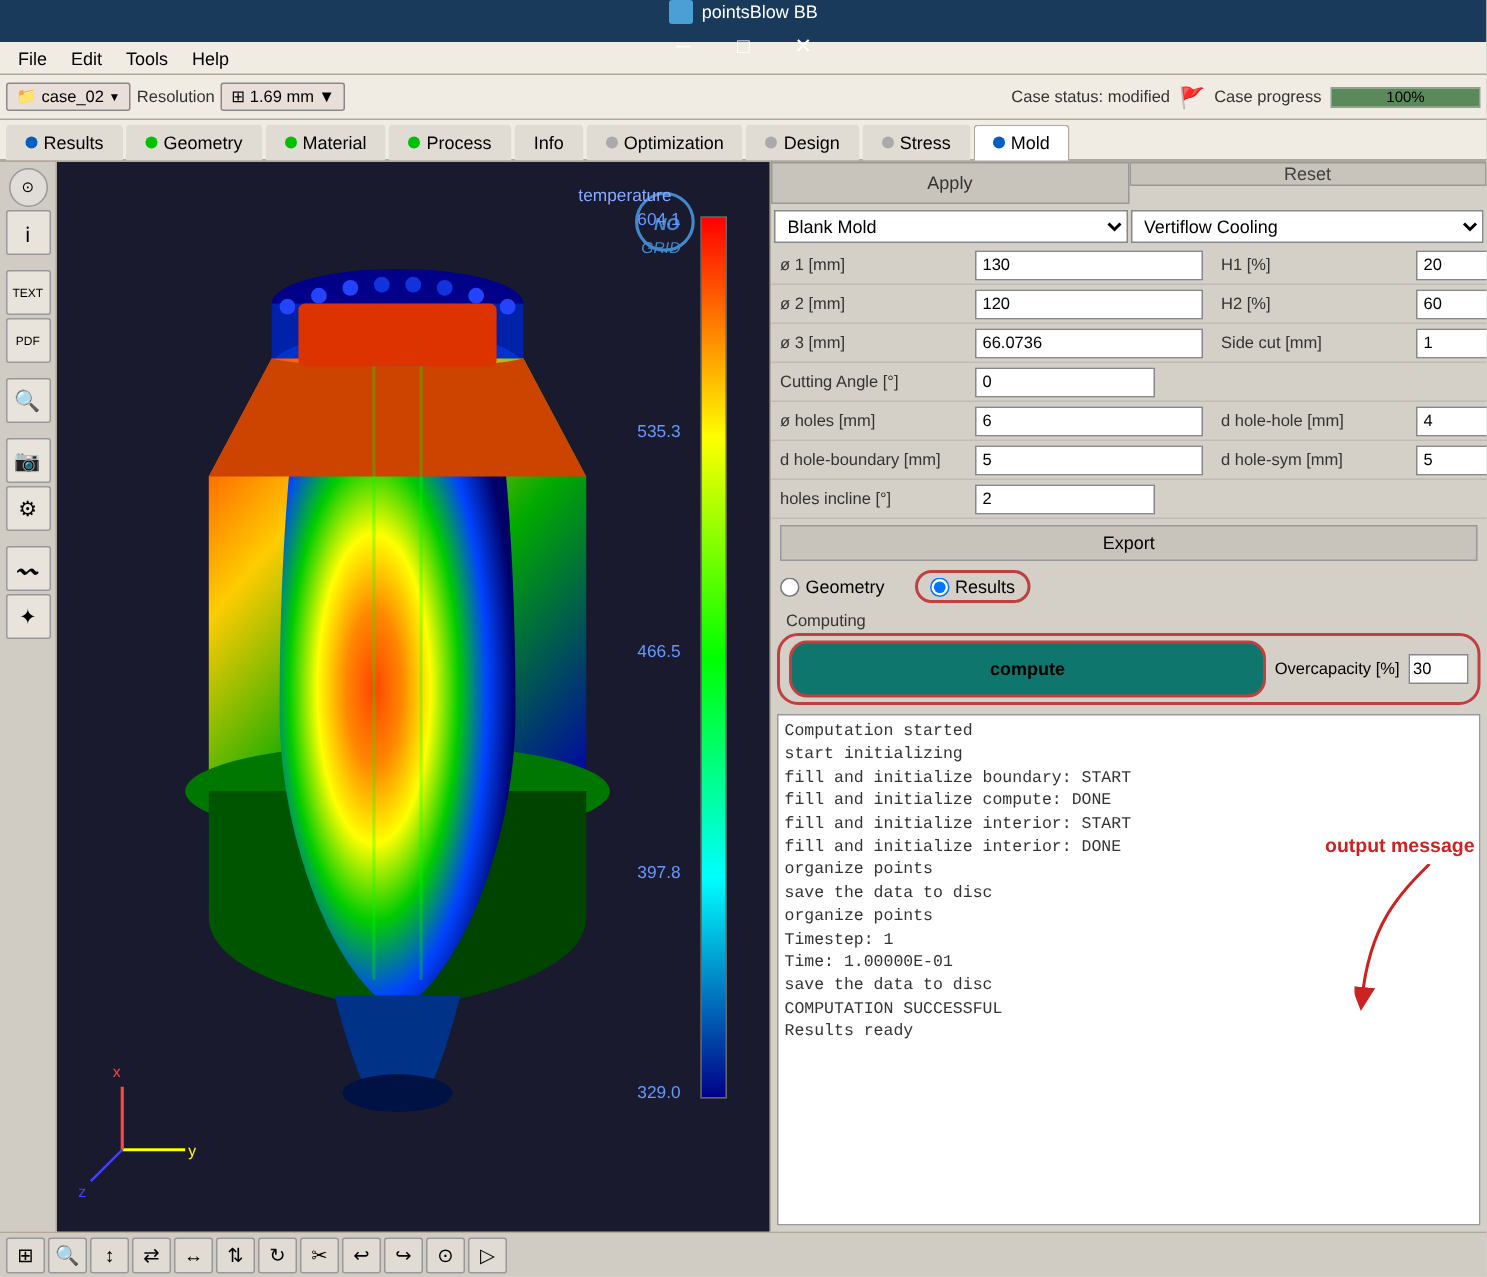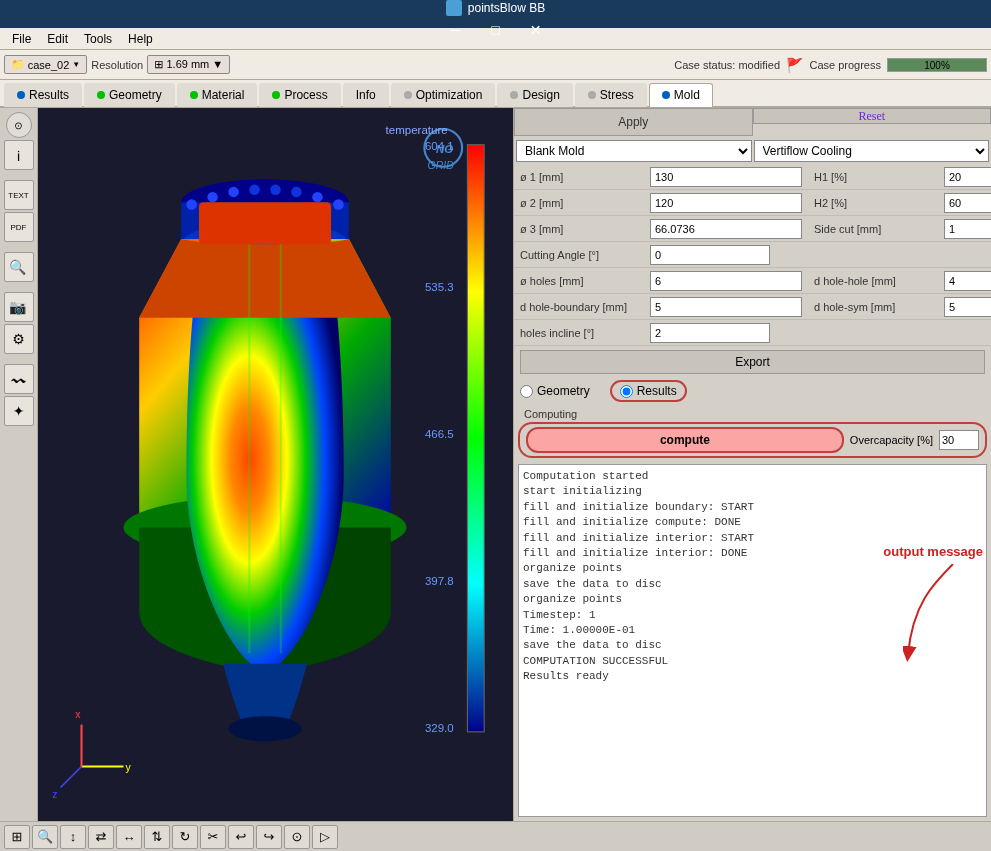--- a/index.html
+++ b/index.html
@@ -46,21 +46,21 @@
     .sidebar-btn { width: 30px; height: 30px; background: #e8e4dc; border: 1px solid #999; cursor: pointer; display: flex; align-items: center; justify-content: center; font-size: 14px; border-radius: 2px; }
     .sidebar-icon-circle { width: 26px; height: 26px; border-radius: 50%; background: #e0dcd8; border: 1px solid #999; display: flex; align-items: center; justify-content: center; font-size: 10px; cursor: pointer; }
 
     
     .viewport { flex: 1; position: relative; overflow: hidden; background: #1a1a2e; }
 
     
     .right-panel { width: 478px; background: #d4d0c8; border-left: 1px solid #b0a898; display: flex; flex-direction: column; }
     .right-panel-top { display: flex; height: 30px; }
     .apply-btn { flex: 1; height: 28px; background: #c8c4bc; border: 1px solid #999; cursor: pointer; font-size: 12px; font-weight: 500; color: #333; }
-    .reset-btn { flex: 1; height: 16px; background: #c8c4bc; border: 1px solid #999; cursor: pointer; font-size: 12px; color: #6d28d9; font-family: Liberation Serif, serif; }
+    .reset-btn { flex: 1; height: 16px; background: #c8c4bc; border: 1px solid #999; cursor: pointer; font-size: 12px; color: #404040; }
 
     
     .dropdowns-row { display: flex; height: 26px; padding: 2px; gap: 2px; }
     .dropdown-select { flex: 1; height: 22px; background: white; border: 1px solid #888; font-size: 12px; padding: 0 4px; cursor: pointer; }
 
     
     .form-grid { display: grid; grid-template-columns: 1fr 1fr; gap: 0; }
     .form-row { display: flex; align-items: center; padding: 2px 6px; height: 26px; border-bottom: 1px solid #c0bbb4; }
     .form-label { font-size: 11px; color: #333; width: 130px; flex-shrink: 0; }
     .form-input { flex: 1; height: 20px; border: 1px solid #888; padding: 0 4px; font-size: 11px; background: white; }
@@ -69,21 +69,21 @@
     
     .export-btn { margin: 4px 6px; height: 24px; background: #c8c4bc; border: 1px solid #999; cursor: pointer; font-size: 12px; width: calc(100% - 12px); }
 
     
     .section-label { font-size: 11px; color: #333; padding: 2px 6px; font-weight: 400; }
     .view-row { display: flex; align-items: center; padding: 2px 6px; height: 26px; gap: 20px; }
     .radio-group { display: flex; align-items: center; gap: 4px; }
     .radio-input { cursor: pointer; }
     .radio-label { font-size: 12px; cursor: pointer; }
     .computing-row { display: flex; align-items: center; gap: 6px; margin-bottom: 4px; }
-    .compute-btn { height: 26px; background: #fca5a5; border: 2px solid #c04040; cursor: pointer; font-size: 12px; font-weight: bold; flex: 1; border-radius: 12px; }
+    .compute-btn { height: 38px; background: #0f766e; border: 2px solid #c04040; cursor: pointer; font-size: 12px; font-weight: bold; flex: 1; border-radius: 12px; }
     .overcapacity-label { font-size: 11px; white-space: nowrap; }
     .overcapacity-input { width: 40px; height: 20px; border: 1px solid #888; font-size: 11px; padding: 0 2px; background: white; }
 
     
     .output-log { flex: 1; background: white; border: 1px solid #999; margin: 0 4px 4px; padding: 4px; overflow-y: auto; font-size: 11px; color: #333; font-family: 'Courier New', monospace; line-height: 1.4; }
     .output-line { display: block; }
 
     
     .bottom-toolbar { background: #d0ccc4; border-top: 1px solid #b0a898; height: 30px; display: flex; align-items: center; padding: 0 4px; gap: 2px; }
     .bottom-btn { width: 26px; height: 24px; background: #e0dcd4; border: 1px solid #999; cursor: pointer; display: flex; align-items: center; justify-content: center; font-size: 13px; border-radius: 2px; }

